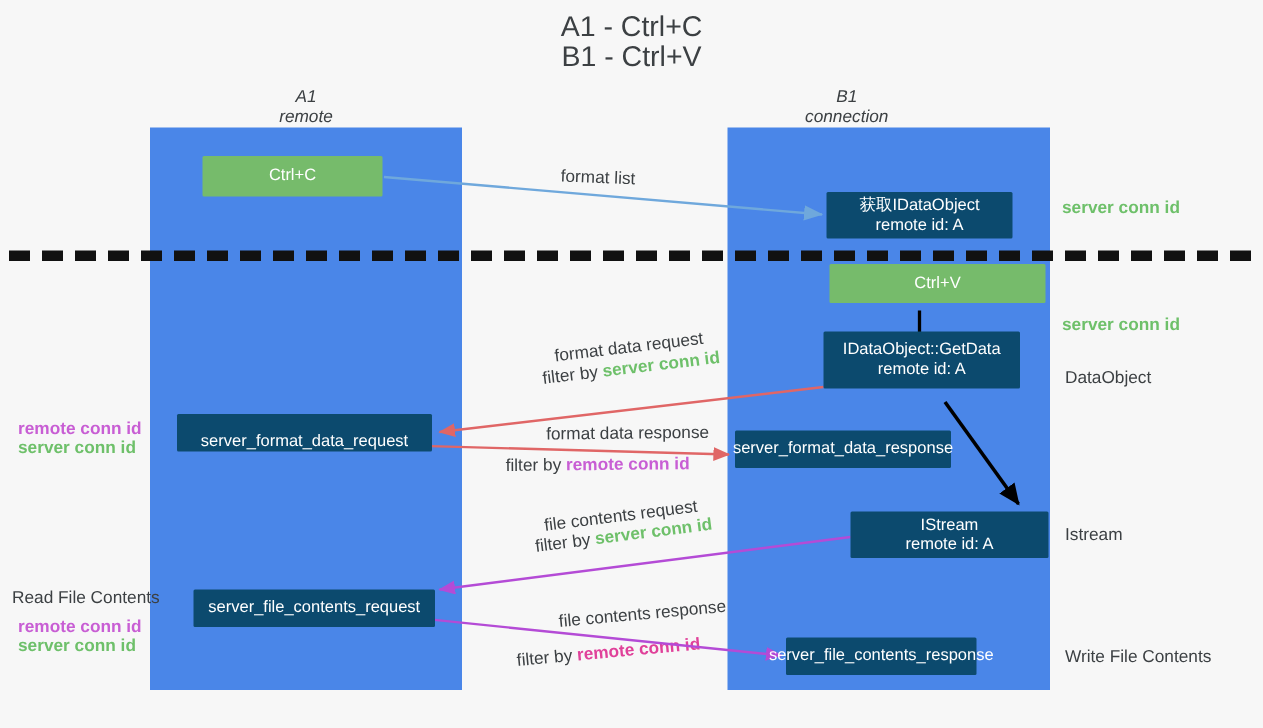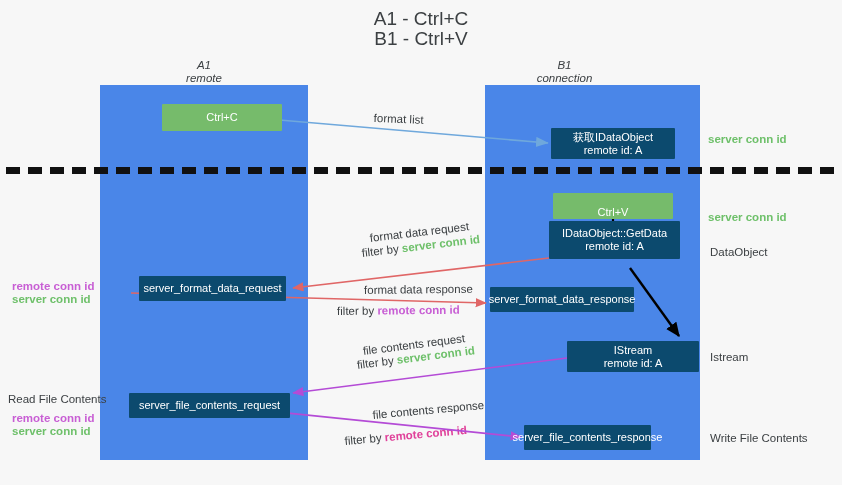--- a/index.html
+++ b/index.html
@@ -148,39 +148,39 @@
 
     <path d="M549,258 L293,288" stroke="#e06666" stroke-width="1.6" fill="none" marker-end="url(#ah-red)"></path>
 
     <path d="M131,293 L486,303" stroke="#e06666" stroke-width="1.6" fill="none" marker-end="url(#ah-red)"></path>
 
     <path d="M567,358 L293,393" stroke="#b44bd6" stroke-width="1.6" fill="none" marker-end="url(#ah-mag)"></path>
 
     <path d="M131,397 L521,437" stroke="#b44bd6" stroke-width="1.6" fill="none" marker-end="url(#ah-mag)"></path>
   </svg>
 
-  <div class="abs box green" style="left:135px; top:104px; width:120px; height:27px;margin-left:27px;">
+  <div class="abs box green" style="left:135px; top:104px; width:120px; height:27px;">
     <span>Ctrl+C</span>
   </div>
 
   <div class="abs box orange" style="left:551px; top:128px; width:124px; height:31px;">
     <span>获取IDataObject</span>
     <span class="l2">remote id: A</span>
   </div>
 
-  <div class="abs box green" style="left:553px; top:193px; width:120px; height:26px;justify-content:flex-end;">
+  <div class="abs box green" style="left:553px; top:176px; width:144px; height:26px;">
     <span>Ctrl+V</span>
   </div>
 
   <div class="abs box orange" style="left:549px; top:221px; width:131px; height:38px;">
     <span>IDataObject::GetData</span>
     <span class="l2">remote id: A</span>
   </div>
 
-  <div class="abs box orange" style="left:139px; top:276px; width:147px; height:25px;">
+  <div class="abs box orange" style="left:118px; top:276px; width:170px; height:25px;justify-content:flex-end;">
     <span>server_format_data_request</span>
   </div>
 
   <div class="abs box orange" style="left:490px; top:287px; width:144px; height:25px;">
     <span>server_format_data_response</span>
   </div>
 
   <div class="abs box orange" style="left:567px; top:341px; width:132px; height:31px;">
     <span>IStream</span>
     <span class="l2">remote id: A</span>

